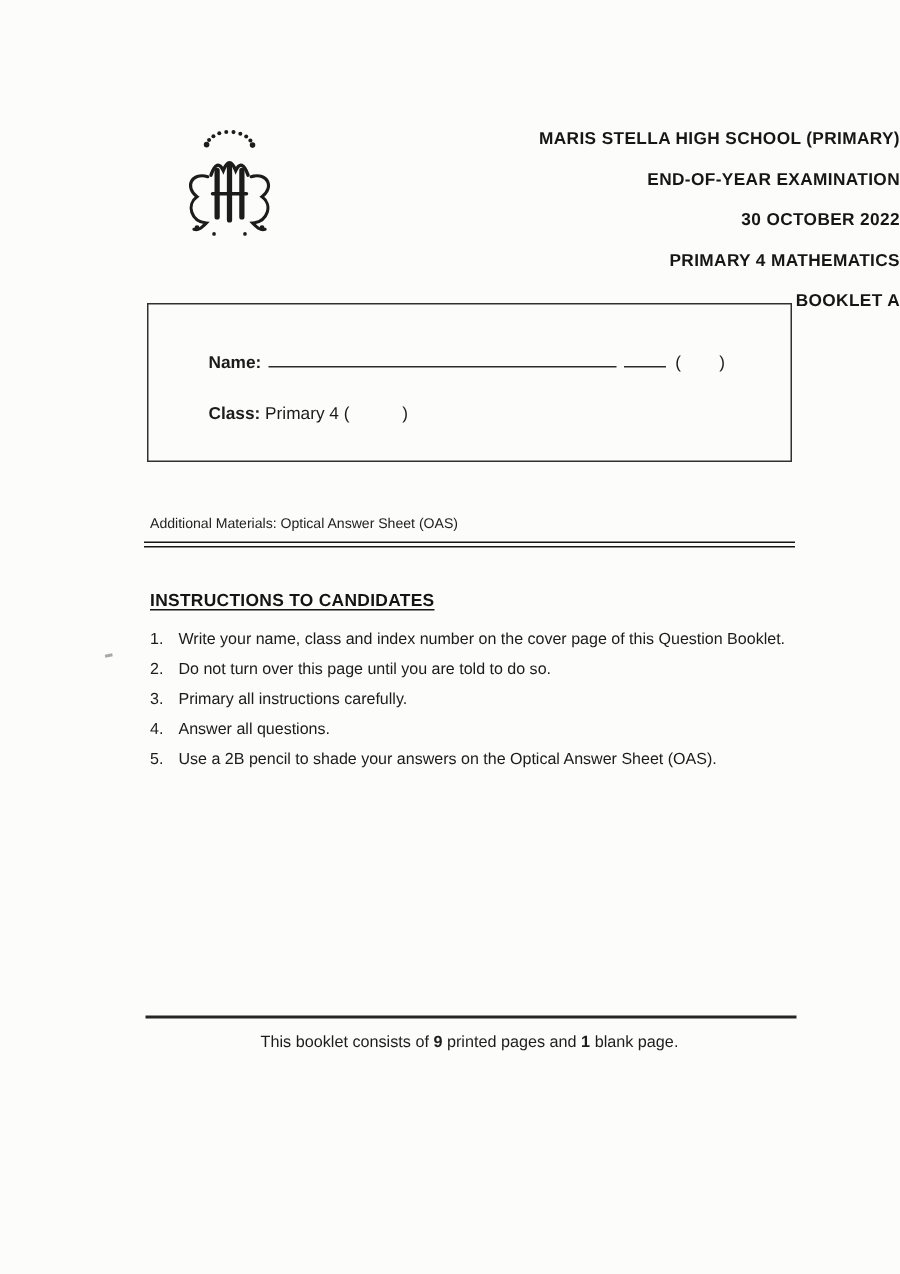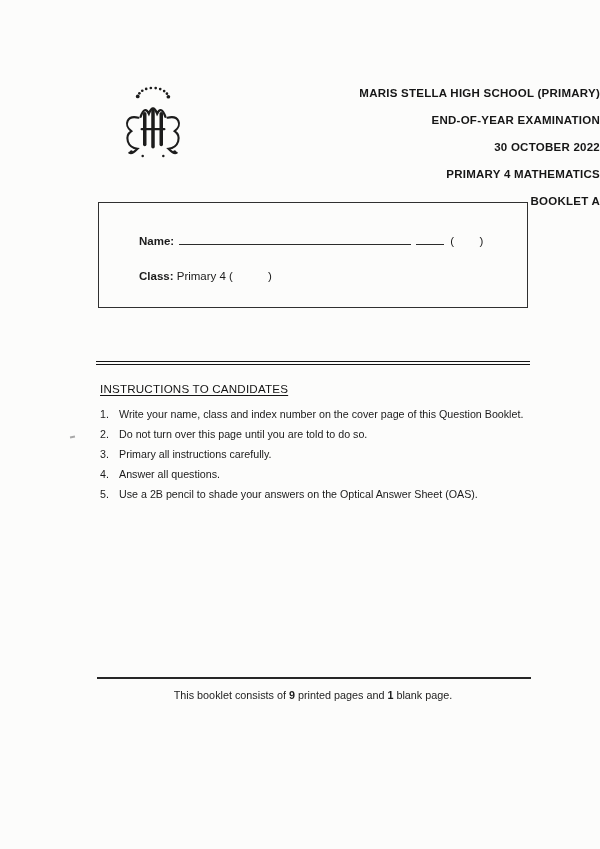--- a/index.html
+++ b/index.html
@@ -63,23 +63,23 @@
 
   .thick-rule {
     left: 96px; top: 361px; width: 434px;
     height: 0;
     border-bottom: 4px double #161616;
   }
 
   
   .instructions { left: 100px; top: 382px; width: 429px; }
   .instr-title {
-    margin: 0 0 9px 0;
+    margin: 12px 0 9px 0;
     font-size: 11.6px;
-    font-weight: normal;
+    font-weight: bold;
     letter-spacing: .2px;
     text-decoration: underline;
     text-underline-offset: 2px;
     color: #141414;
   }
   .instr-list { margin: 0; padding: 0; list-style: none; font-size: 10.7px; line-height: 20px; }
   .instr-item { display: grid; grid-template-columns: 19px 1fr; }
   .instr-num { }
   .instr-text { text-align: justify; }
 
@@ -142,20 +142,21 @@
 <div class="abs cand-box">
   <div class="cand-row row-name">
     <span class="lbl">Name:</span><span class="blank-line blank-long"></span><span class="blank-line blank-short"></span><span class="parens">(        )</span>
   </div>
   <div class="cand-row row-class">
     <span class="lbl">Class:</span><span class="pre"> Primary 4 (           )</span>
   </div>
 </div>
 
 <div class="abs materials">
+  <span class="materials-left">Additional Materials: Optical Answer Sheet (OAS)</span>
 </div>
 
 <div class="abs thick-rule"></div>
 
 <div class="abs instructions">
   <h2 class="instr-title">INSTRUCTIONS TO CANDIDATES</h2>
   <ol class="instr-list">
     <li class="instr-item">
       <span class="instr-num">1.</span>
       <span class="instr-text">Write your name, class and index number on the cover page of this Question Booklet.</span>

